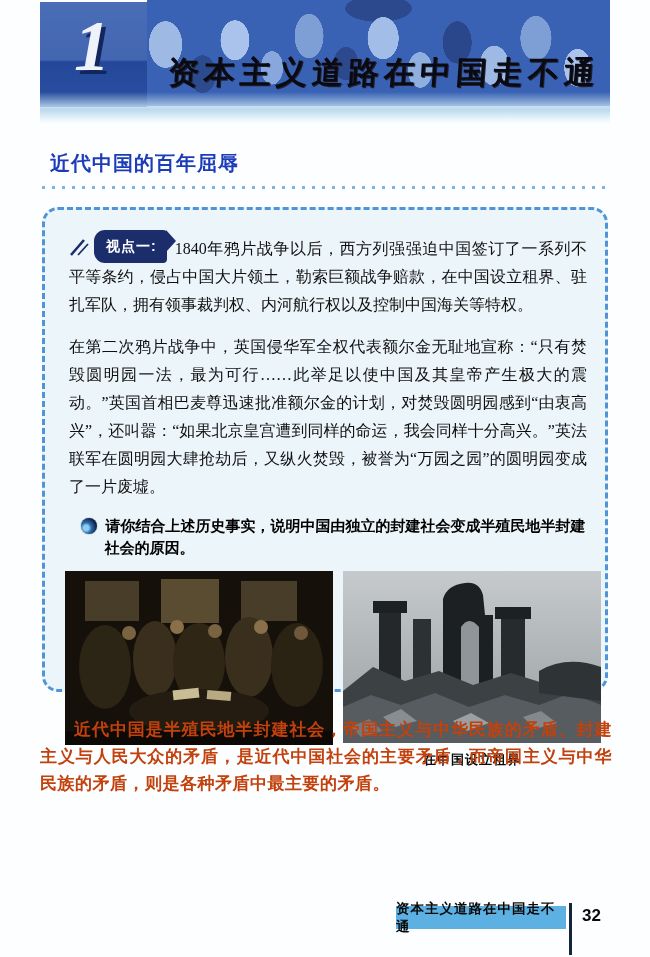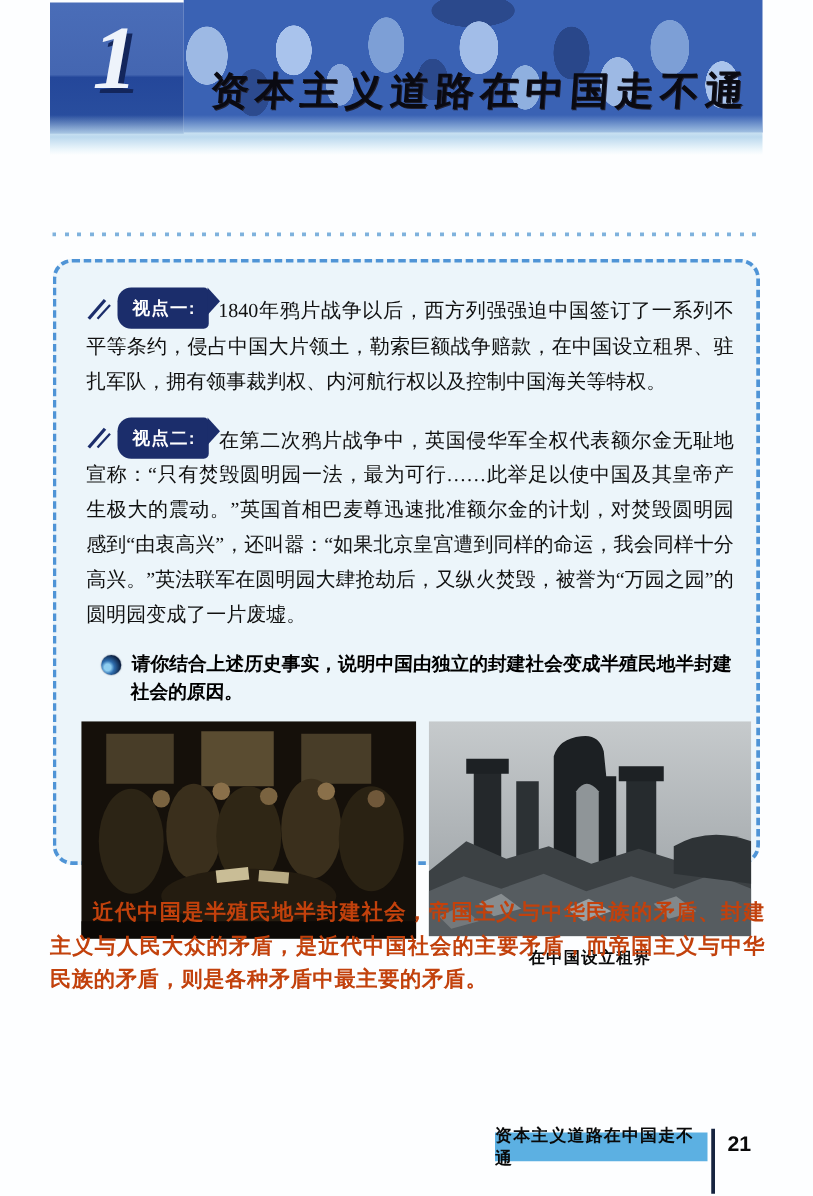--- a/index.html
+++ b/index.html
@@ -85,42 +85,37 @@
 
   <div class="header">
     <div class="unit-block">
       <div class="unit-num">1</div>
     </div>
     <div class="header-photo"></div>
     <div class="header-fade"></div>
     <div class="header-title">资本主义道路在中国走不通</div>
   </div>
 
+  <div class="section-heading">近代中国的百年屈辱</div>
   <div class="dotted-rule"></div>
 
   <div class="viewbox">
 
     <p class="vp-para">
       <span class="vp-lead">
         <svg class="slash-icon" width="20" height="20" viewBox="0 0 20 20">
           <path d="M2 18 L15 3" stroke="#1b2d6b" stroke-width="2.6" fill="none"></path>
           <path d="M9 18 L19 7" stroke="#1b2d6b" stroke-width="1.8" fill="none"></path>
         </svg>
         <span class="vp-badge">视点一:</span>
       </span><span>1840年鸦片战争以后，西方列强强迫中国签订了一系列不平等条约，侵占中国大片领土，勒索巨额战争赔款，在中国设立租界、驻扎军队，拥有领事裁判权、内河航行权以及控制中国海关等特权。</span>
     </p>
 
     <p class="vp-para">
-      <span class="vp-lead">
-        <svg class="slash-icon" width="20" height="20" viewBox="0 0 20 20">
-          <path d="M2 18 L15 3" stroke="#1b2d6b" stroke-width="2.6" fill="none"></path>
-          <path d="M9 18 L19 7" stroke="#1b2d6b" stroke-width="1.8" fill="none"></path>
-        </svg>
-        <span class="vp-badge">视点二:</span>
-      </span><span>在第二次鸦片战争中，英国侵华军全权代表额尔金无耻地宣称：“只有焚毁圆明园一法，最为可行……此举足以使中国及其皇帝产生极大的震动。”英国首相巴麦尊迅速批准额尔金的计划，对焚毁圆明园感到“由衷高兴”，还叫嚣：“如果北京皇宫遭到同样的命运，我会同样十分高兴。”英法联军在圆明园大肆抢劫后，又纵火焚毁，被誉为“万园之园”的圆明园变成了一片废墟。</span>
+      <span>在第二次鸦片战争中，英国侵华军全权代表额尔金无耻地宣称：“只有焚毁圆明园一法，最为可行……此举足以使中国及其皇帝产生极大的震动。”英国首相巴麦尊迅速批准额尔金的计划，对焚毁圆明园感到“由衷高兴”，还叫嚣：“如果北京皇宫遭到同样的命运，我会同样十分高兴。”英法联军在圆明园大肆抢劫后，又纵火焚毁，被誉为“万园之园”的圆明园变成了一片废墟。</span>
     </p>
 
     <div class="prompt-row">
       <span class="globe-icon"></span>
       <span class="prompt-text">请你结合上述历史事实，说明中国由独立的封建社会变成半殖民地半封建社会的原因。</span>
     </div>
 
     <div class="photo-row">
 
       <div class="figure">
@@ -177,15 +172,15 @@
   </div>
 
   <div class="bodytext">
     <p>近代中国是半殖民地半封建社会，帝国主义与中华民族的矛盾、封建主义与人民大众的矛盾，是近代中国社会的主要矛盾，而帝国主义与中华民族的矛盾，则是各种矛盾中最主要的矛盾。</p>
   </div>
 
   <div class="footer-bar">
     <span class="footer-title">资本主义道路在中国走不通</span>
   </div>
   <div class="footer-rule"></div>
-  <div class="page-number">21</div>
+  <div class="page-number">32</div>
 
 </div>
 
 </body></html>

